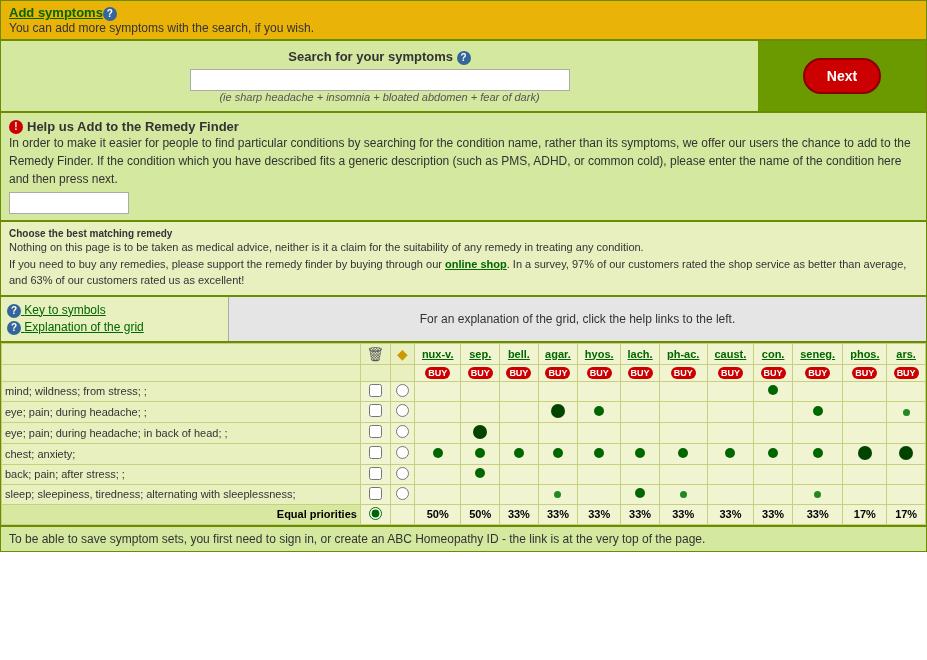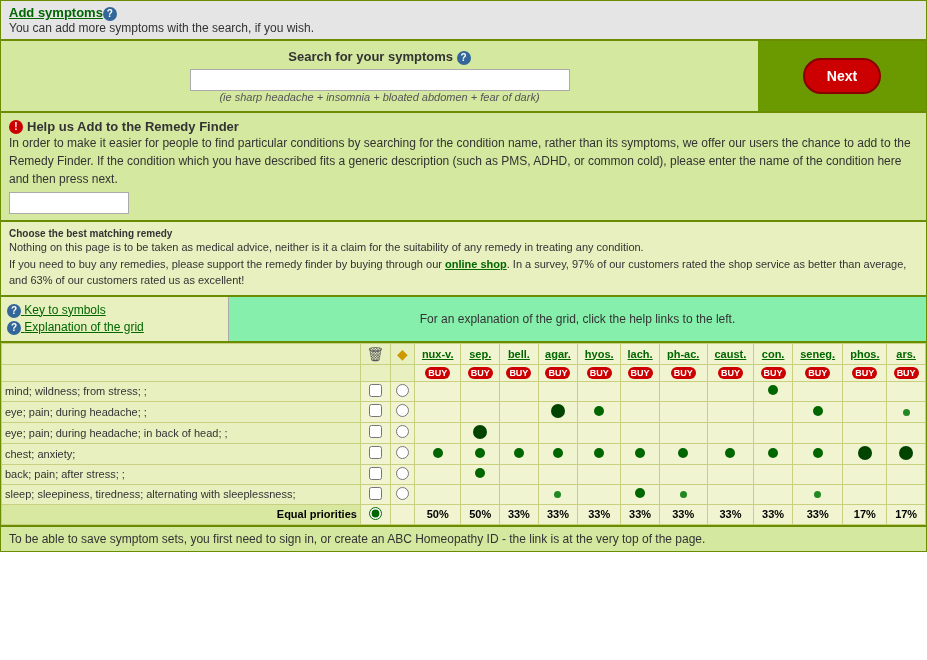--- a/index.html
+++ b/index.html
@@ -1,19 +1,19 @@
 <!DOCTYPE html>
 <html><head>
   <meta charset="utf-8">
   <style>
     * { box-sizing: border-box; margin: 0; padding: 0; }
     body { font-family: Arial, sans-serif; font-size: 12px; background: #fff; width: 927px; }
 
     .top-section {
-      background: #e5e5e5;
+      background: #eab308;
       border: 1px solid #6a8c00;
       padding: 4px 8px;
     }
     .top-section h2 {
       color: #006600;
       font-size: 13px;
       font-weight: bold;
       display: inline;
     }
     .top-section h2 a { color: #006600; text-decoration: underline; }
@@ -111,21 +111,21 @@
     }
     .grid-left {
       width: 228px;
       background: #e8f0c0;
       border-right: 1px solid #aaa;
       padding: 4px 6px;
     }
     .grid-left a { color: #006600; font-size: 12px; display: block; margin: 2px 0; }
     .grid-right {
       flex: 1;
-      background: #86efac;
+      background: #e5e5e5;
       padding: 4px 8px;
       display: flex;
       align-items: center;
       justify-content: center;
       font-size: 12px;
       color: #333;
     }
 
     .main-grid-section {
       border: 1px solid #6a8c00;

